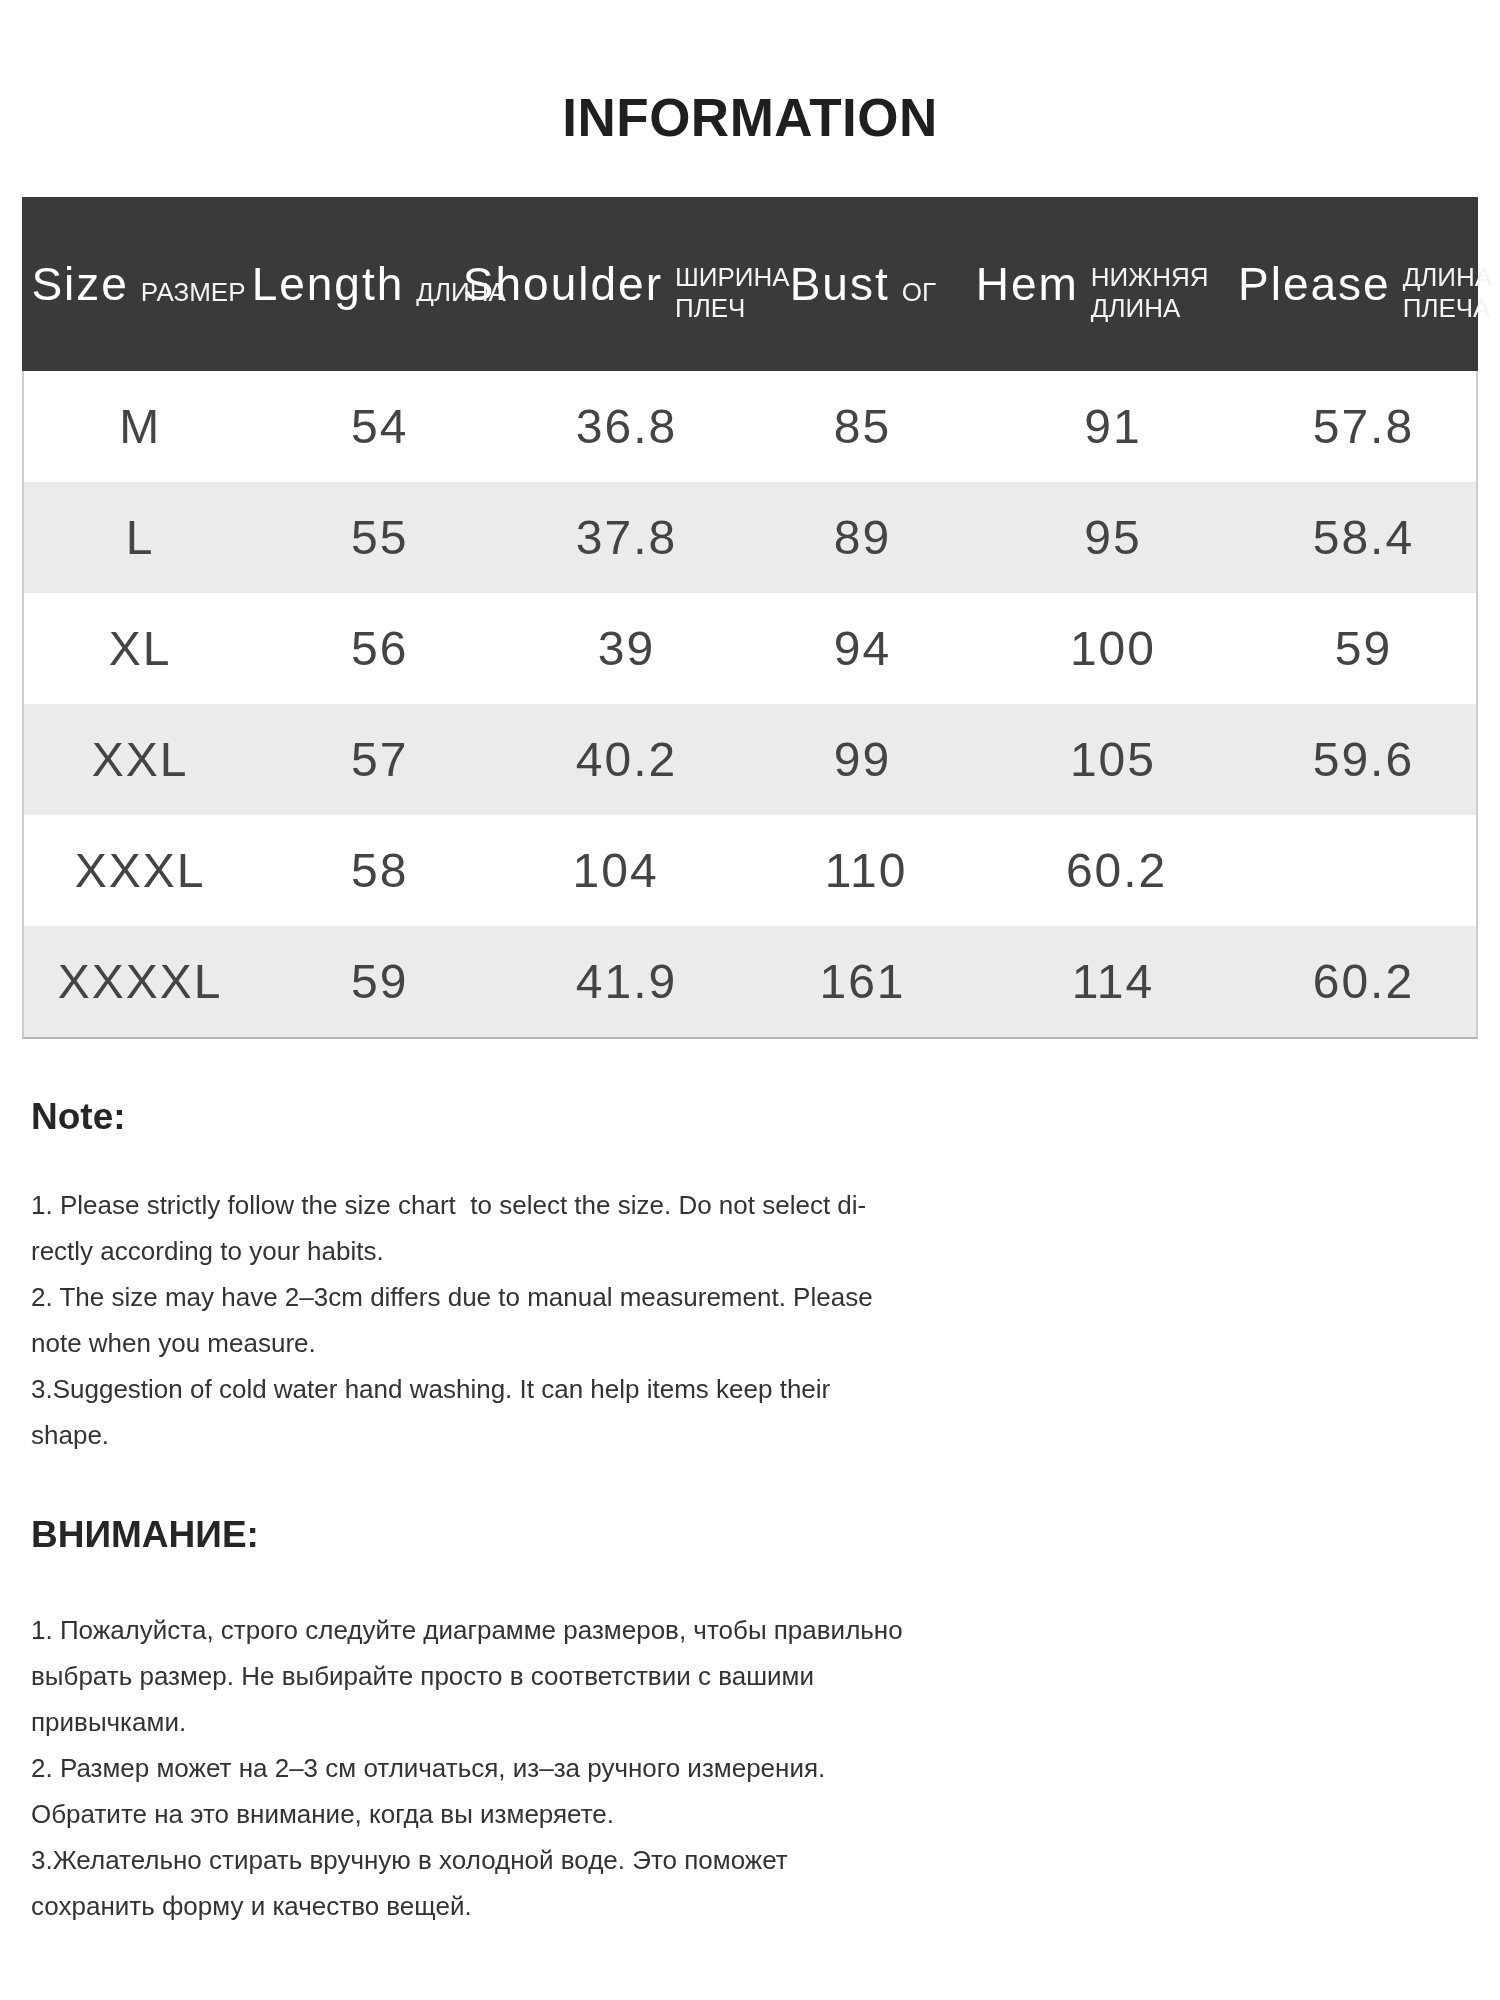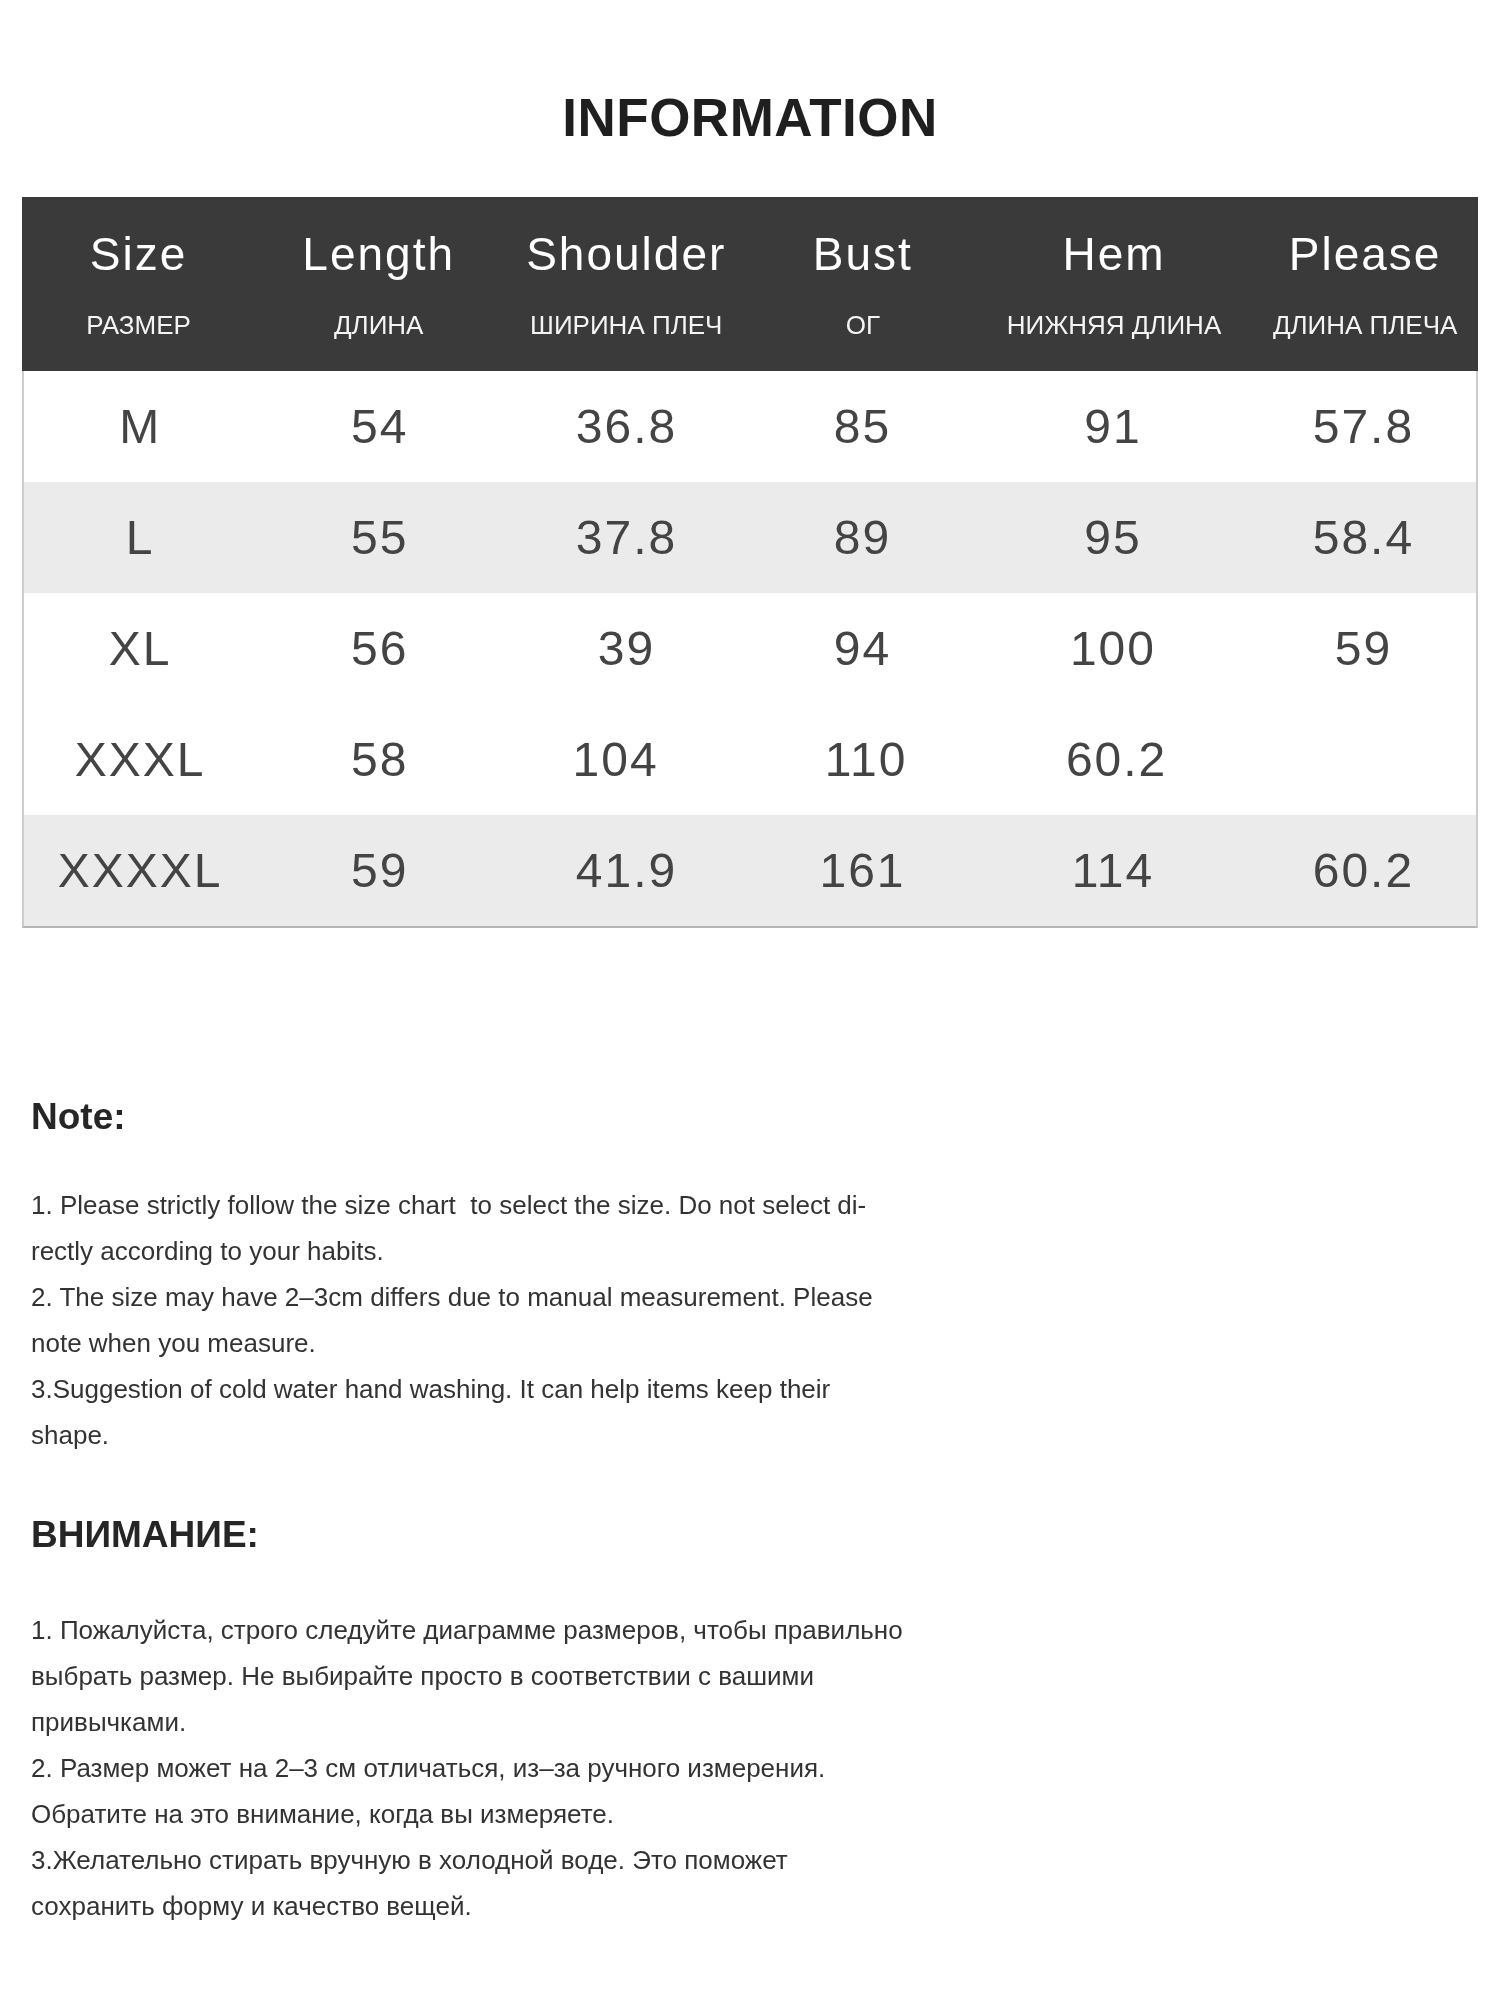--- a/index.html
+++ b/index.html
@@ -35,21 +35,20 @@
     width: 1456px;
   }
   .chart-header {
     display: flex;
     align-items: stretch;
     height: 174px;
     background: #3a3a3a;
   }
   .col {
     display: flex;
-    flex-direction: column;
     align-items: center;
     justify-content: center;
     gap: 12px;
   }
   .col-label {
     font-size: 46px;
     letter-spacing: 2px;
     color: #ffffff;
   }
   .col-sub {
@@ -167,20 +166,28 @@
 
       <div class="row">
         <div class="cell c0">XL</div>
         <div class="cell c1">56</div>
         <div class="cell c2">39</div>
         <div class="cell c3">94</div>
         <div class="cell c4">100</div>
         <div class="cell c5">59</div>
       </div>
 
+      <div class="row alt">
+        <div class="cell c0">XXL</div>
+        <div class="cell c1">57</div>
+        <div class="cell c2">40.2</div>
+        <div class="cell c3">99</div>
+        <div class="cell c4">105</div>
+        <div class="cell c5">59.6</div>
+      </div>
 
       <div class="row">
         <div class="cell c0">XXXL</div>
         <div class="cell c1">58</div>
         <div class="cell c3">104</div>
         <div class="cell c4">110</div>
         <div class="cell c5">60.2</div>
       </div>
 
       <div class="row alt">

